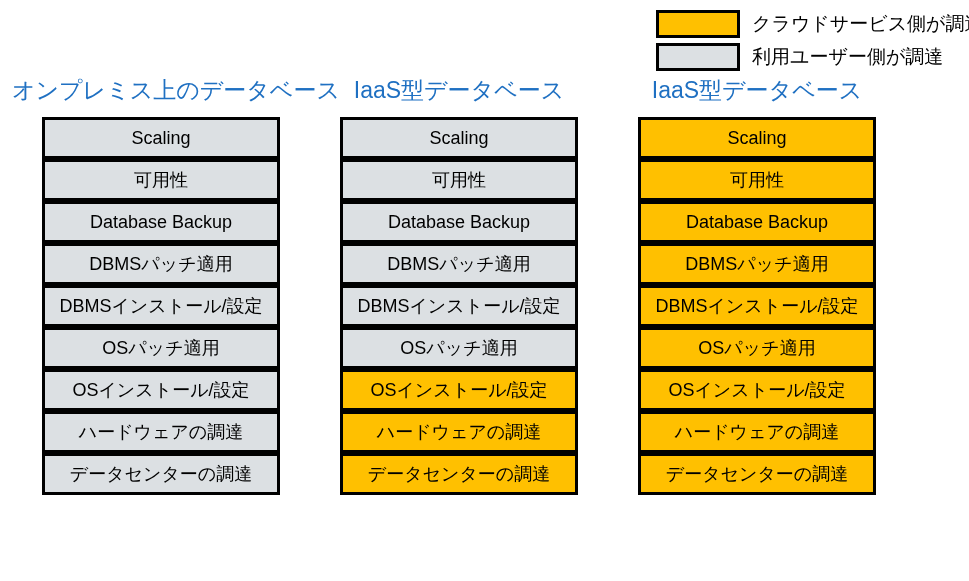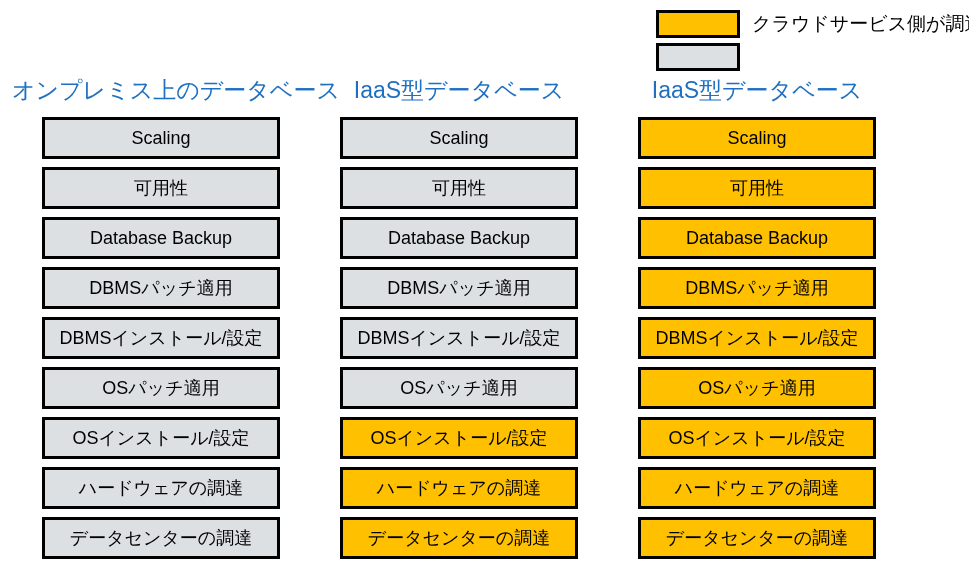--- a/index.html
+++ b/index.html
@@ -78,21 +78,20 @@
   }
 
   .rows {
     position: absolute;
     top: 117px;
     left: 30px;
     width: 238px;
   }
   .row-box {
     height: 42px;
-    margin-bottom: 8px;
     border: 3px solid #000000;
     box-sizing: border-box;
     display: flex;
     align-items: center;
     justify-content: center;
     font-size: 18px;
     line-height: 20px;
     color: #000000;
     white-space: nowrap;
     overflow: hidden;
@@ -103,20 +102,21 @@
 </head>
 <body>
 
 <div class="legend">
   <div class="legend-row">
     <span class="legend-swatch cloud"></span>
     <span class="legend-label">クラウドサービス側が調達</span>
   </div>
   <div class="legend-row">
     <span class="legend-swatch user"></span>
+    <span class="legend-label">利用ユーザー側が調達</span>
   </div>
 </div>
 
 <div class="columns">
 
   <div class="column column-0">
     <div class="column-title">オンプレミス上のデータベース</div>
     <div class="rows">
       <div class="row-box user">Scaling</div>
       <div class="row-box user">可用性</div>

